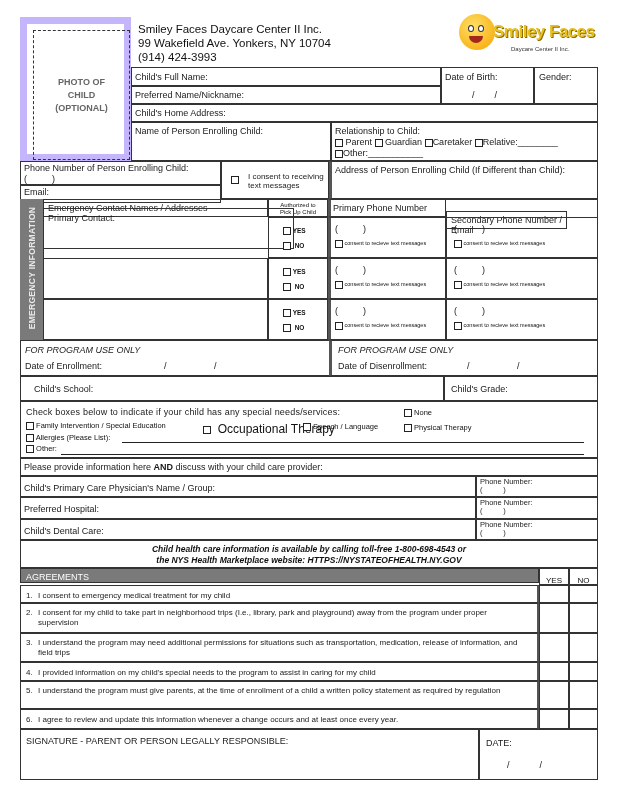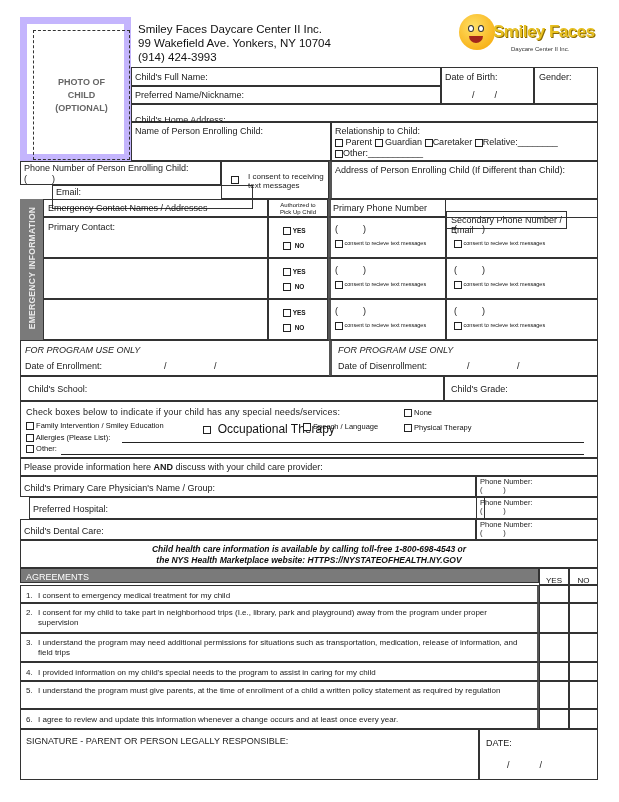--- a/index.html
+++ b/index.html
@@ -48,21 +48,21 @@
   <span class="lbl abs" style="left:3px;top:3px;">Preferred Name/Nickname:</span>
 </div>
 <div class="cell" style="left:441px;top:67px;width:93px;height:37px;">
   <span class="lbl abs" style="left:3px;top:4px;">Date of Birth:</span>
   <span class="lbl abs" style="left:30px;top:22px;white-space:pre;">/        /</span>
 </div>
 <div class="cell" style="left:534px;top:67px;width:64px;height:37px;">
   <span class="lbl abs" style="left:4px;top:4px;">Gender:</span>
 </div>
 <div class="cell" style="left:131px;top:104px;width:467px;height:18px;">
-  <span class="lbl abs" style="left:3px;top:10px;">Child's Home Address:</span>
+  <span class="lbl abs" style="left:3px;top:3px;">Child's Home Address:</span>
 </div>
 <div class="cell" style="left:131px;top:122px;width:200px;height:39px;">
   <span class="lbl abs" style="left:3px;top:3px;">Name of Person Enrolling Child:</span>
 </div>
 <div class="cell" style="left:331px;top:122px;width:267px;height:39px;">
   <div class="lbl bold abs" style="left:3px;top:3px;">Relationship to Child:</div>
   <div class="abs lbl" style="left:3px;top:14px;white-space:nowrap;">
     <span class="cb"></span> <span>Parent</span>
     <span class="cb"></span> <span>Guardian</span>
     <span class="cb"></span><span>Caretaker</span>
@@ -70,21 +70,21 @@
   </div>
   <div class="abs lbl" style="left:3px;top:25px;white-space:nowrap;">
     <span class="cb"></span><span>Other:___________</span>
   </div>
 </div>
 
 <div class="cell" style="left:20px;top:161px;width:201px;height:24px;">
   <div class="lbl bold abs" style="left:3px;top:1px;">Phone Number of Person Enrolling Child:</div>
   <div class="lbl abs" style="left:3px;top:12px;white-space:pre;">(          )</div>
 </div>
-<div class="cell" style="left:20px;top:185px;width:201px;height:24px;margin-left:32px;">
+<div class="cell" style="left:20px;top:185px;width:201px;height:18px;">
   <span class="lbl abs" style="left:3px;top:1px;">Email:</span>
 </div>
 <div class="cell" style="left:221px;top:161px;width:108px;height:38px;">
   <span class="cb abs" style="left:9px;top:14px;"></span>
   <div class="abs" style="left:26px;top:10px;font-size:8px;line-height:9px;color:#222;">
     <div>I consent to receiving</div>
     <div>text messages</div>
   </div>
 </div>
 <div class="cell" style="left:329px;top:161px;width:269px;height:38px;border-left:3px solid #555;">
@@ -105,21 +105,21 @@
   </div>
 </div>
 <div class="cell" style="left:328px;top:199px;width:118px;height:18px;border-left:3px solid #555;">
   <span class="lbl bold abs" style="left:2px;top:3px;">Primary Phone Number</span>
 </div>
 <div class="cell" style="left:446px;top:211px;width:121px;height:18px;">
   <span class="lbl bold abs" style="left:4px;top:3px;">Secondary Phone Number / Email</span>
 </div>
 
 <div id="emergency-rows">
-    <div class="cell" style="left:43px;top:217px;width:225px;height:41px;">
+    <div class="cell" style="left:43px;top:208px;width:251px;height:41px;">
       <span class="lbl abs" style="left:4px;top:4px;">Primary Contact:</span>
     </div>
     <div class="cell" style="left:268px;top:217px;width:60px;height:41px;">
       <div class="abs" style="left:14px;top:9px;font-size:6.5px;font-weight:bold;"><span class="cb"></span> <span>YES</span></div>
       <div class="abs" style="left:14px;top:24px;font-size:6.5px;font-weight:bold;"><span class="cb"></span>&nbsp; <span>NO</span></div>
     </div>
     <div class="cell" style="left:328px;top:217px;width:118px;height:41px;border-left:3px solid #555;">
       <div class="lbl abs" style="left:4px;top:6px;white-space:pre;">(          )</div>
       <div class="abs" style="left:4px;top:22px;font-size:5.5px;white-space:nowrap;"><span class="cb"></span> <span>consent to recieve text messages</span></div>
     </div>
@@ -163,30 +163,30 @@
   <div class="lbl bold abs" style="left:4px;top:4px;font-style:italic;">FOR PROGRAM USE ONLY</div>
   <div class="lbl abs" style="left:4px;top:20px;">Date of Enrollment:</div>
   <div class="lbl abs" style="left:143px;top:20px;white-space:pre;">/                   /</div>
 </div>
 <div class="cell" style="left:329px;top:340px;width:269px;height:36px;border-left:3px solid #555;">
   <div class="lbl bold abs" style="left:6px;top:4px;font-style:italic;">FOR PROGRAM USE ONLY</div>
   <div class="lbl abs" style="left:6px;top:20px;">Date of Disenrollment:</div>
   <div class="lbl abs" style="left:135px;top:20px;white-space:pre;">/                   /</div>
 </div>
 <div class="cell" style="left:20px;top:376px;width:424px;height:25px;">
-  <span class="lbl abs" style="left:7px;top:7px;">Child's School:</span>
+  <span class="lbl abs" style="left:13px;top:7px;">Child's School:</span>
 </div>
 <div class="cell" style="left:444px;top:376px;width:154px;height:25px;">
   <span class="lbl abs" style="left:6px;top:7px;">Child's Grade:</span>
 </div>
 
 <div class="cell" style="left:20px;top:401px;width:578px;height:57px;">
   <div class="lbl bold abs" style="left:5px;top:5px;letter-spacing:0.2px;">Check boxes below to indicate if your child has any special needs/services:</div>
   <div class="abs" style="left:383px;top:6px;font-size:7.5px;"><span class="cb"></span> <span>None</span></div>
-  <div class="abs" style="left:5px;top:19px;font-size:7.5px;white-space:nowrap;"><span class="cb"></span> <span>Family Intervention / Smiley Education</span></div>
+  <div class="abs" style="left:5px;top:19px;font-size:7.5px;white-space:nowrap;"><span class="cb"></span> <span>Family Intervention / Special Education</span></div>
   <div class="abs" style="left:170px;top:20px;font-size:12px;white-space:nowrap;padding-left:12px;"><span class="cb"></span>&nbsp; <span>Occupational Therapy</span></div>
   <div class="abs" style="left:282px;top:20px;font-size:7.5px;white-space:nowrap;"><span class="cb"></span> <span>Speech / Language</span></div>
   <div class="abs" style="left:383px;top:21px;font-size:7.5px;white-space:nowrap;"><span class="cb"></span> <span>Physical Therapy</span></div>
   <div class="abs" style="left:5px;top:31px;font-size:7.5px;white-space:nowrap;"><span class="cb"></span> <span>Allergies (Please List):</span></div>
   <div class="abs" style="left:101px;top:40px;width:462px;border-top:1px solid #222;"></div>
   <div class="abs" style="left:5px;top:42px;font-size:7.5px;white-space:nowrap;"><span class="cb"></span> <span>Other:</span></div>
   <div class="abs" style="left:40px;top:52px;width:523px;border-top:1px solid #222;"></div>
 </div>
 
 <div class="cell" style="left:20px;top:458px;width:578px;height:18px;">
@@ -195,21 +195,21 @@
 <div id="health-rows">
     <div class="cell" style="left:20px;top:476px;width:456px;height:21px;">
       <span class="lbl abs" style="left:3px;top:6px;">Child's Primary Care Physician's Name / Group:</span>
     </div>
     <div class="cell" style="left:476px;top:476px;width:122px;height:21px;">
       <div class="abs" style="left:3px;top:1px;font-size:7.5px;line-height:8px;color:#222;">
         <div>Phone Number:</div>
         <div style="white-space:pre;">(          )</div>
       </div>
     </div>
-    <div class="cell" style="left:20px;top:497px;width:456px;height:22px;margin-left:9px;">
+    <div class="cell" style="left:20px;top:497px;width:456px;height:22px;">
       <span class="lbl abs" style="left:3px;top:6px;">Preferred Hospital:</span>
     </div>
     <div class="cell" style="left:476px;top:497px;width:122px;height:22px;">
       <div class="abs" style="left:3px;top:1px;font-size:7.5px;line-height:8px;color:#222;">
         <div>Phone Number:</div>
         <div style="white-space:pre;">(          )</div>
       </div>
     </div>
     <div class="cell" style="left:20px;top:519px;width:456px;height:21px;">
       <span class="lbl abs" style="left:3px;top:6px;">Child's Dental Care:</span>

